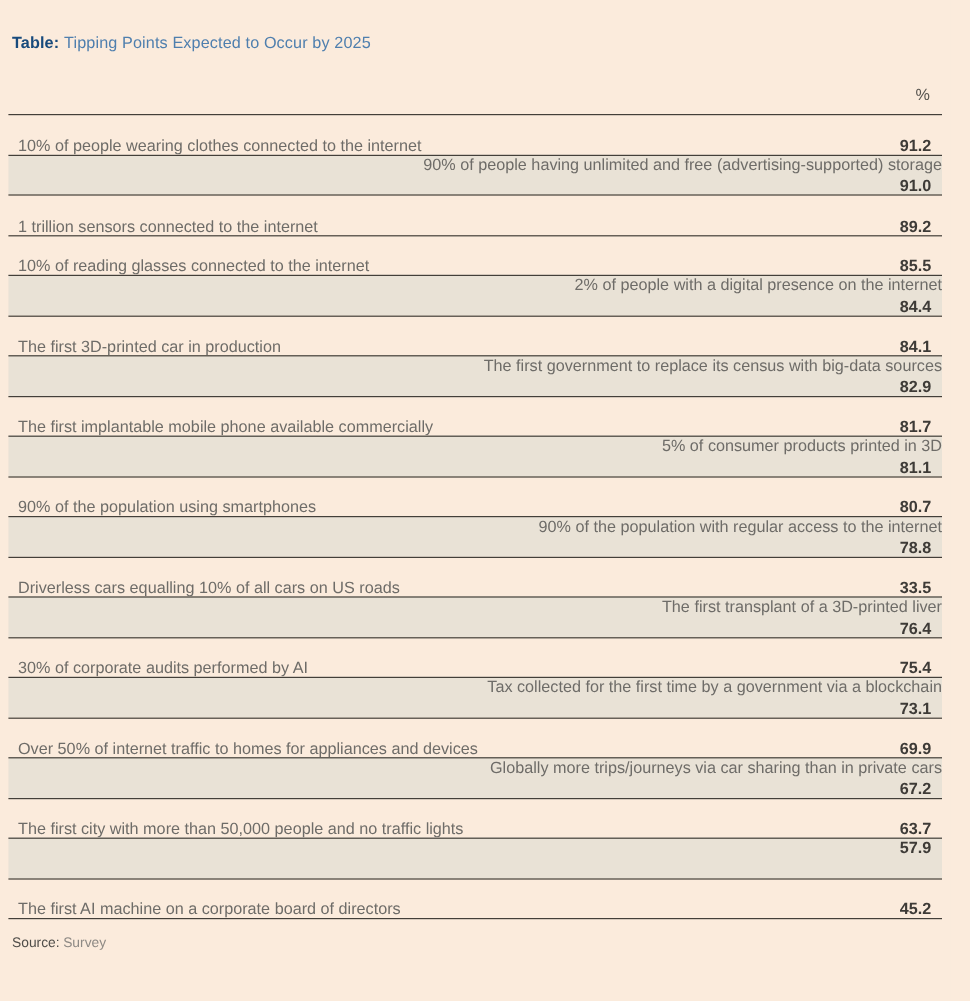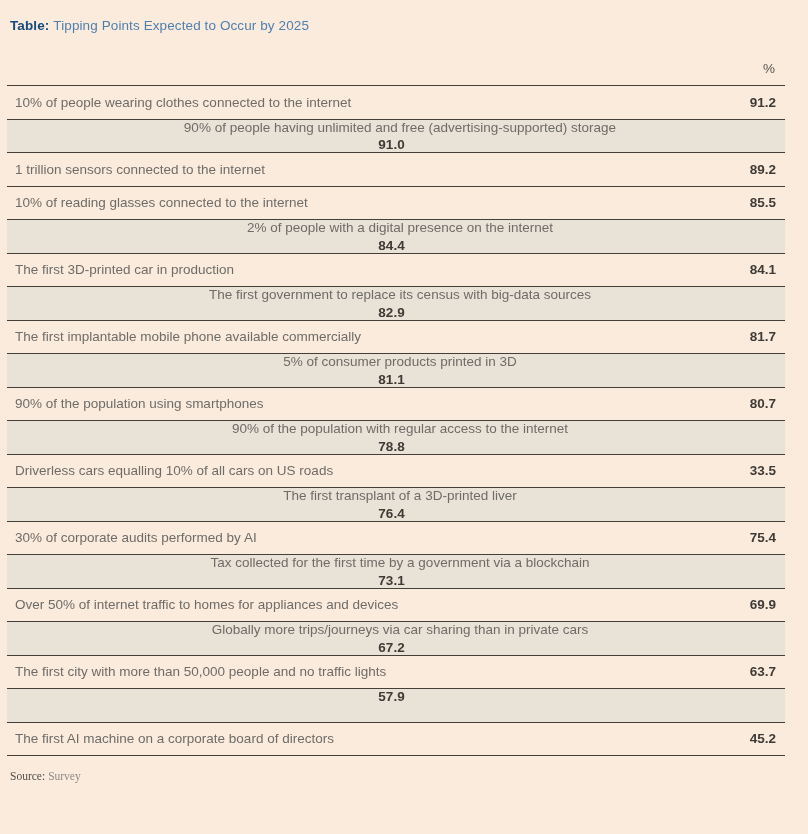--- a/index.html
+++ b/index.html
@@ -8,21 +8,21 @@
     background: #fbebdc;
     font-family: "Liberation Sans", "DejaVu Sans", sans-serif;
   }
   .page {
     position: relative;
     width: 792px;
     height: 834px;
     background: #fbebdc;
     overflow: hidden;
     box-sizing: border-box;
-    padding-top: 17px;
+    padding-top: 27px;
   }
   .table-title {
     margin-left: 10px;
     font-size: 13.5px;
     line-height: 17px;
     letter-spacing: 0.1px;
   }
   .title-label {
     font-weight: bold;
     color: #174a7c;
@@ -41,21 +41,21 @@
     font-size: 13.5px;
     line-height: 16px;
     color: #57544f;
     margin-bottom: 8px;
   }
   .table-body {
     border-bottom: 1.5px solid #433f39;
   }
   .row {
     display: flex;
-    align-items: center;
+    align-items: flex-end;
     height: 32.5px;
     border-top: 1.5px solid #433f39;
     font-size: 13.5px;
   }
   .row.alt {
     background: #e9e2d6;
     flex-direction: column;
   }
   .row-label {
     flex: 1 1 auto;
@@ -67,21 +67,20 @@
   .row-value {
     flex: 0 0 auto;
     color: #3e3b37;
     font-weight: bold;
     padding-right: 9px;
   }
   .source {
     margin: 13px 0 0 10px;
     font-size: 11.5px;
     line-height: 14px;
-    font-family: Liberation Serif, serif;
   }
   .source-label {
     color: #504e4a;
     margin-right: 3px;
   }
   .source-text {
     color: #8e8a85;
   }
 </style>
 </head>

